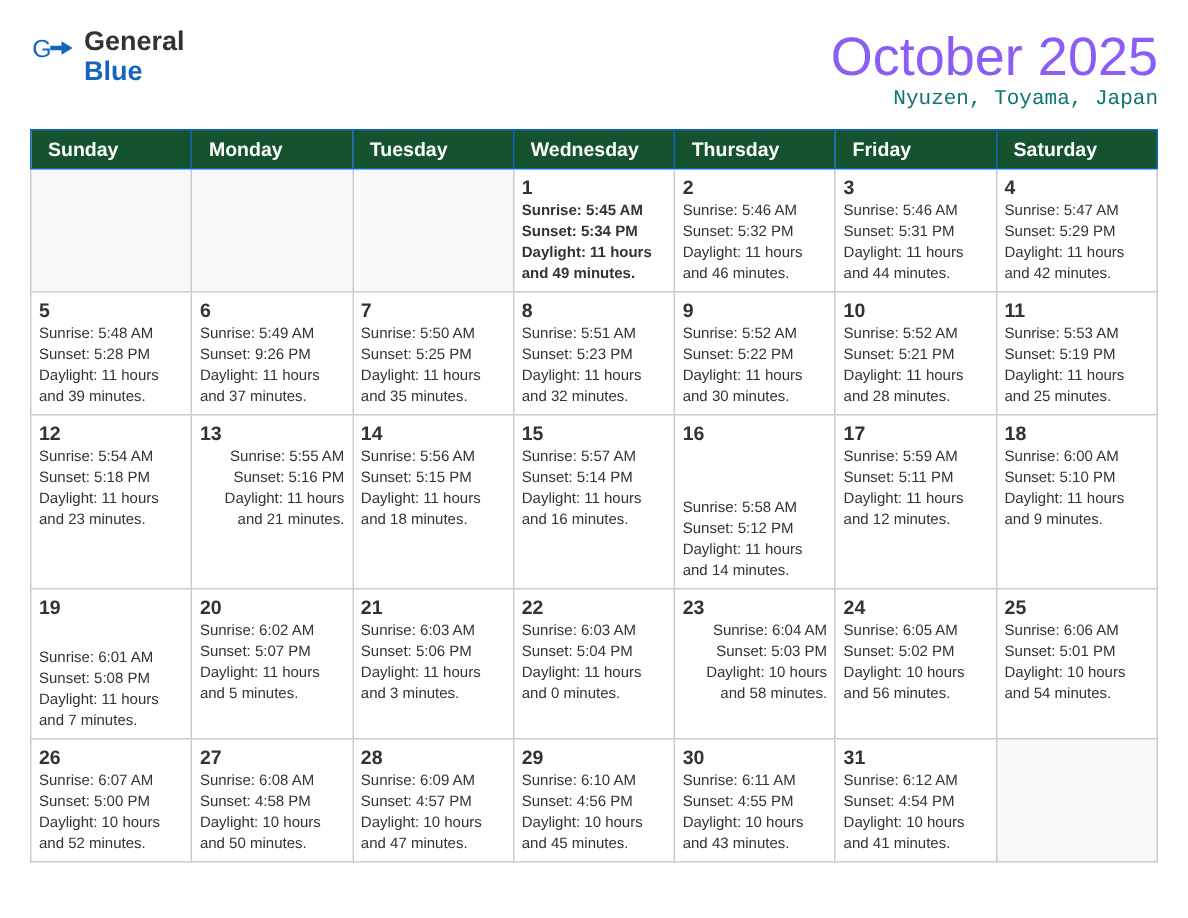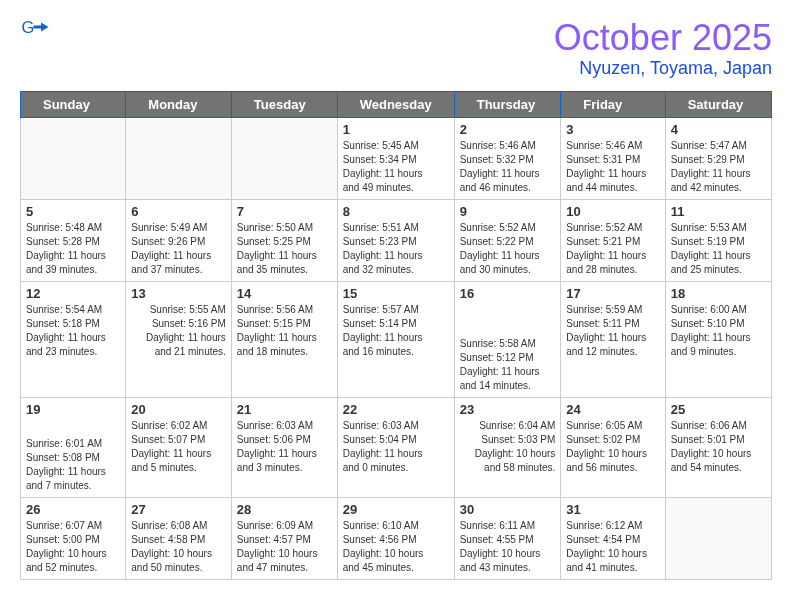--- a/index.html
+++ b/index.html
@@ -38,33 +38,34 @@
     .title-area {
       text-align: right;
     }
     .month-title {
       font-size: 36px;
       font-weight: normal;
       color: #8b5cf6;
       line-height: 1.1;
     }
     .subtitle {
-      font-size: 18px;
-      color: #1d4ed8;
+      font-size: 14px;
+      color: #0f766e;
+      font-family: Liberation Mono, monospace;
     }
     .calendar {
       width: 100%;
       border-collapse: collapse;
       border: 1px solid #ccc;
     }
     .calendar th {
-      background-color: #737373;
+      background-color: #14532d;
       color: #fff;
       text-align: left;
-      padding: 5px 22px;
+      padding: 5px 11px;
       font-size: 13px;
       font-weight: bold;
       border: 1px solid #1565c0;
     }
     .calendar td {
       vertical-align: top;
       border: 1px solid #ccc;
       padding: 4px 5px;
       width: 107px;
       min-height: 70px;
@@ -91,20 +92,24 @@
 <body>
 
 <div class="container">
   <div class="header-area">
     <div class="logo">
       <svg class="logo-icon" viewBox="0 0 40 40">
         <text y="20" x="2" font-size="22" fill="#1565c0">G</text>
 
         <polygon points="28,6 38,12 28,18 28,14 18,14 18,10 28,10" fill="#1565c0"></polygon>
       </svg>
+      <div class="logo-text">
+        <span class="logo-general">General</span><br>
+        <span class="logo-blue">Blue</span>
+      </div>
     </div>
     <div class="title-area">
       <div class="month-title">October 2025</div>
       <div class="subtitle">Nyuzen, Toyama, Japan</div>
     </div>
   </div>
 
   <table class="calendar">
     <thead>
       <tr>
@@ -117,21 +122,21 @@
         <th>Saturday</th>
       </tr>
     </thead>
     <tbody id="calendar-body">
     <tr>
           <td class="empty"></td>
           <td class="empty"></td>
           <td class="empty"></td>
           <td>
             <span class="day-num">1</span>
-            <div class="day-info" style="white-space: pre-line;">Sunrise: 5:45 AM
+            <div class="day-info" style="white-space: pre-line; font-weight: bold;">Sunrise: 5:45 AM
 Sunset: 5:34 PM
 Daylight: 11 hours
 and 49 minutes.</div>
           </td>
           <td>
             <span class="day-num">2</span>
             <div class="day-info" style="white-space: pre-line;">Sunrise: 5:46 AM
 Sunset: 5:32 PM
 Daylight: 11 hours
 and 46 minutes.</div>

